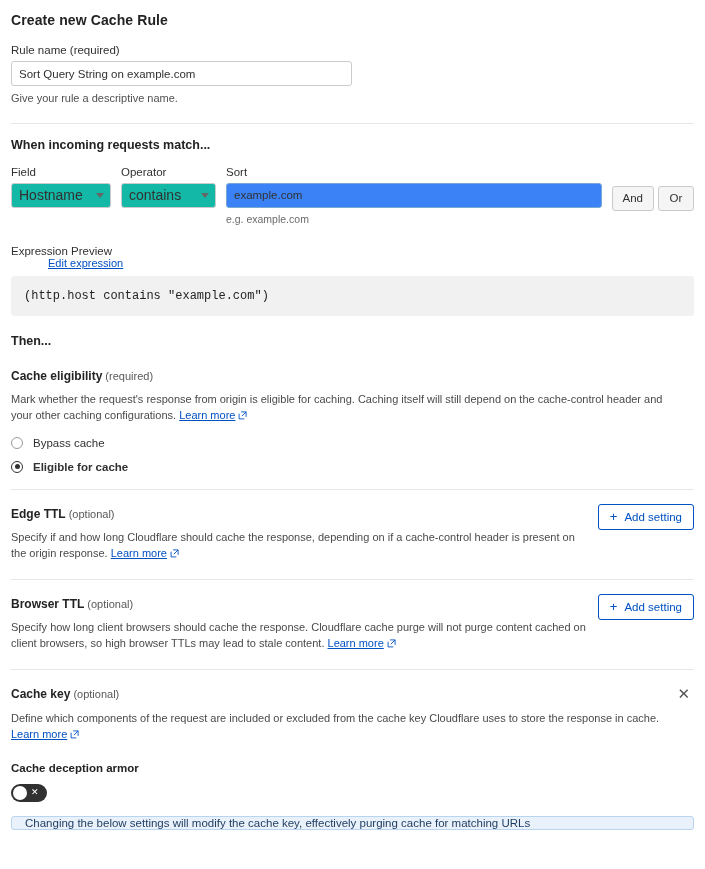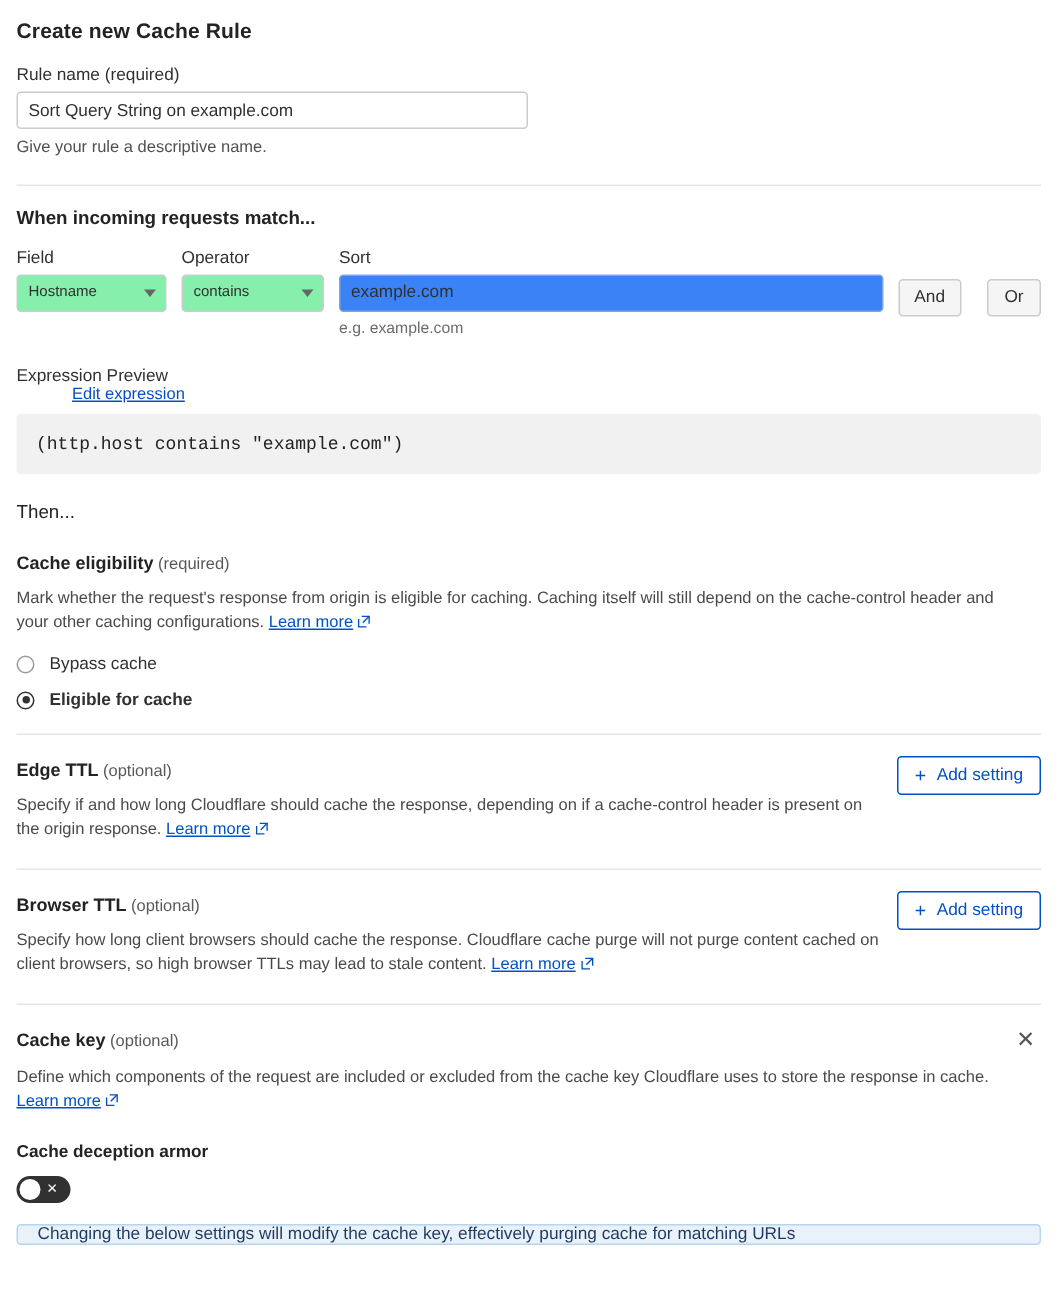--- a/index.html
+++ b/index.html
@@ -60,31 +60,31 @@
     margin: 0 0 14px 0;
   }
   .match-row {
     display: flex;
     align-items: flex-start;
     gap: 10px;
   }
   .col-field { width: 100px; }
   .col-operator { width: 95px; }
   .col-value { flex: 1; }
-  .col-buttons { display: flex; gap: 17px; padding-top: 20px; }
+  .col-buttons { display: flex; gap: 4px; padding-top: 20px; }
   .select-wrap {
     position: relative;
   }
   .select-box {
     height: 25px;
     width: 100%;
     border: 1px solid #cbcbcb;
     border-radius: 3px;
-    background: #86efac;
-    font-size: 10px;
+    background: #14b8a6;
+    font-size: 14px;
     color: #313131;
     padding: 0 22px 0 7px;
     display: flex;
     align-items: center;
     line-height: 1;
   }
   .chev {
     position: absolute;
     right: 7px;
     top: 50%;
@@ -145,21 +145,21 @@
     margin-top: 7px;
     background: #f1f1f1;
     border-radius: 3px;
     padding: 13px 13px;
     font-family: "Liberation Mono", monospace;
     font-size: 12px;
     color: #232323;
   }
   .then {
     font-size: 12.5px;
-    font-weight: normal;
+    font-weight: bold;
     color: #232323;
     margin: 18px 0 0 0;
   }
   .sub-heading {
     font-size: 12px;
     font-weight: bold;
     color: #232323;
   }
   .optional {
     font-size: 11px;

